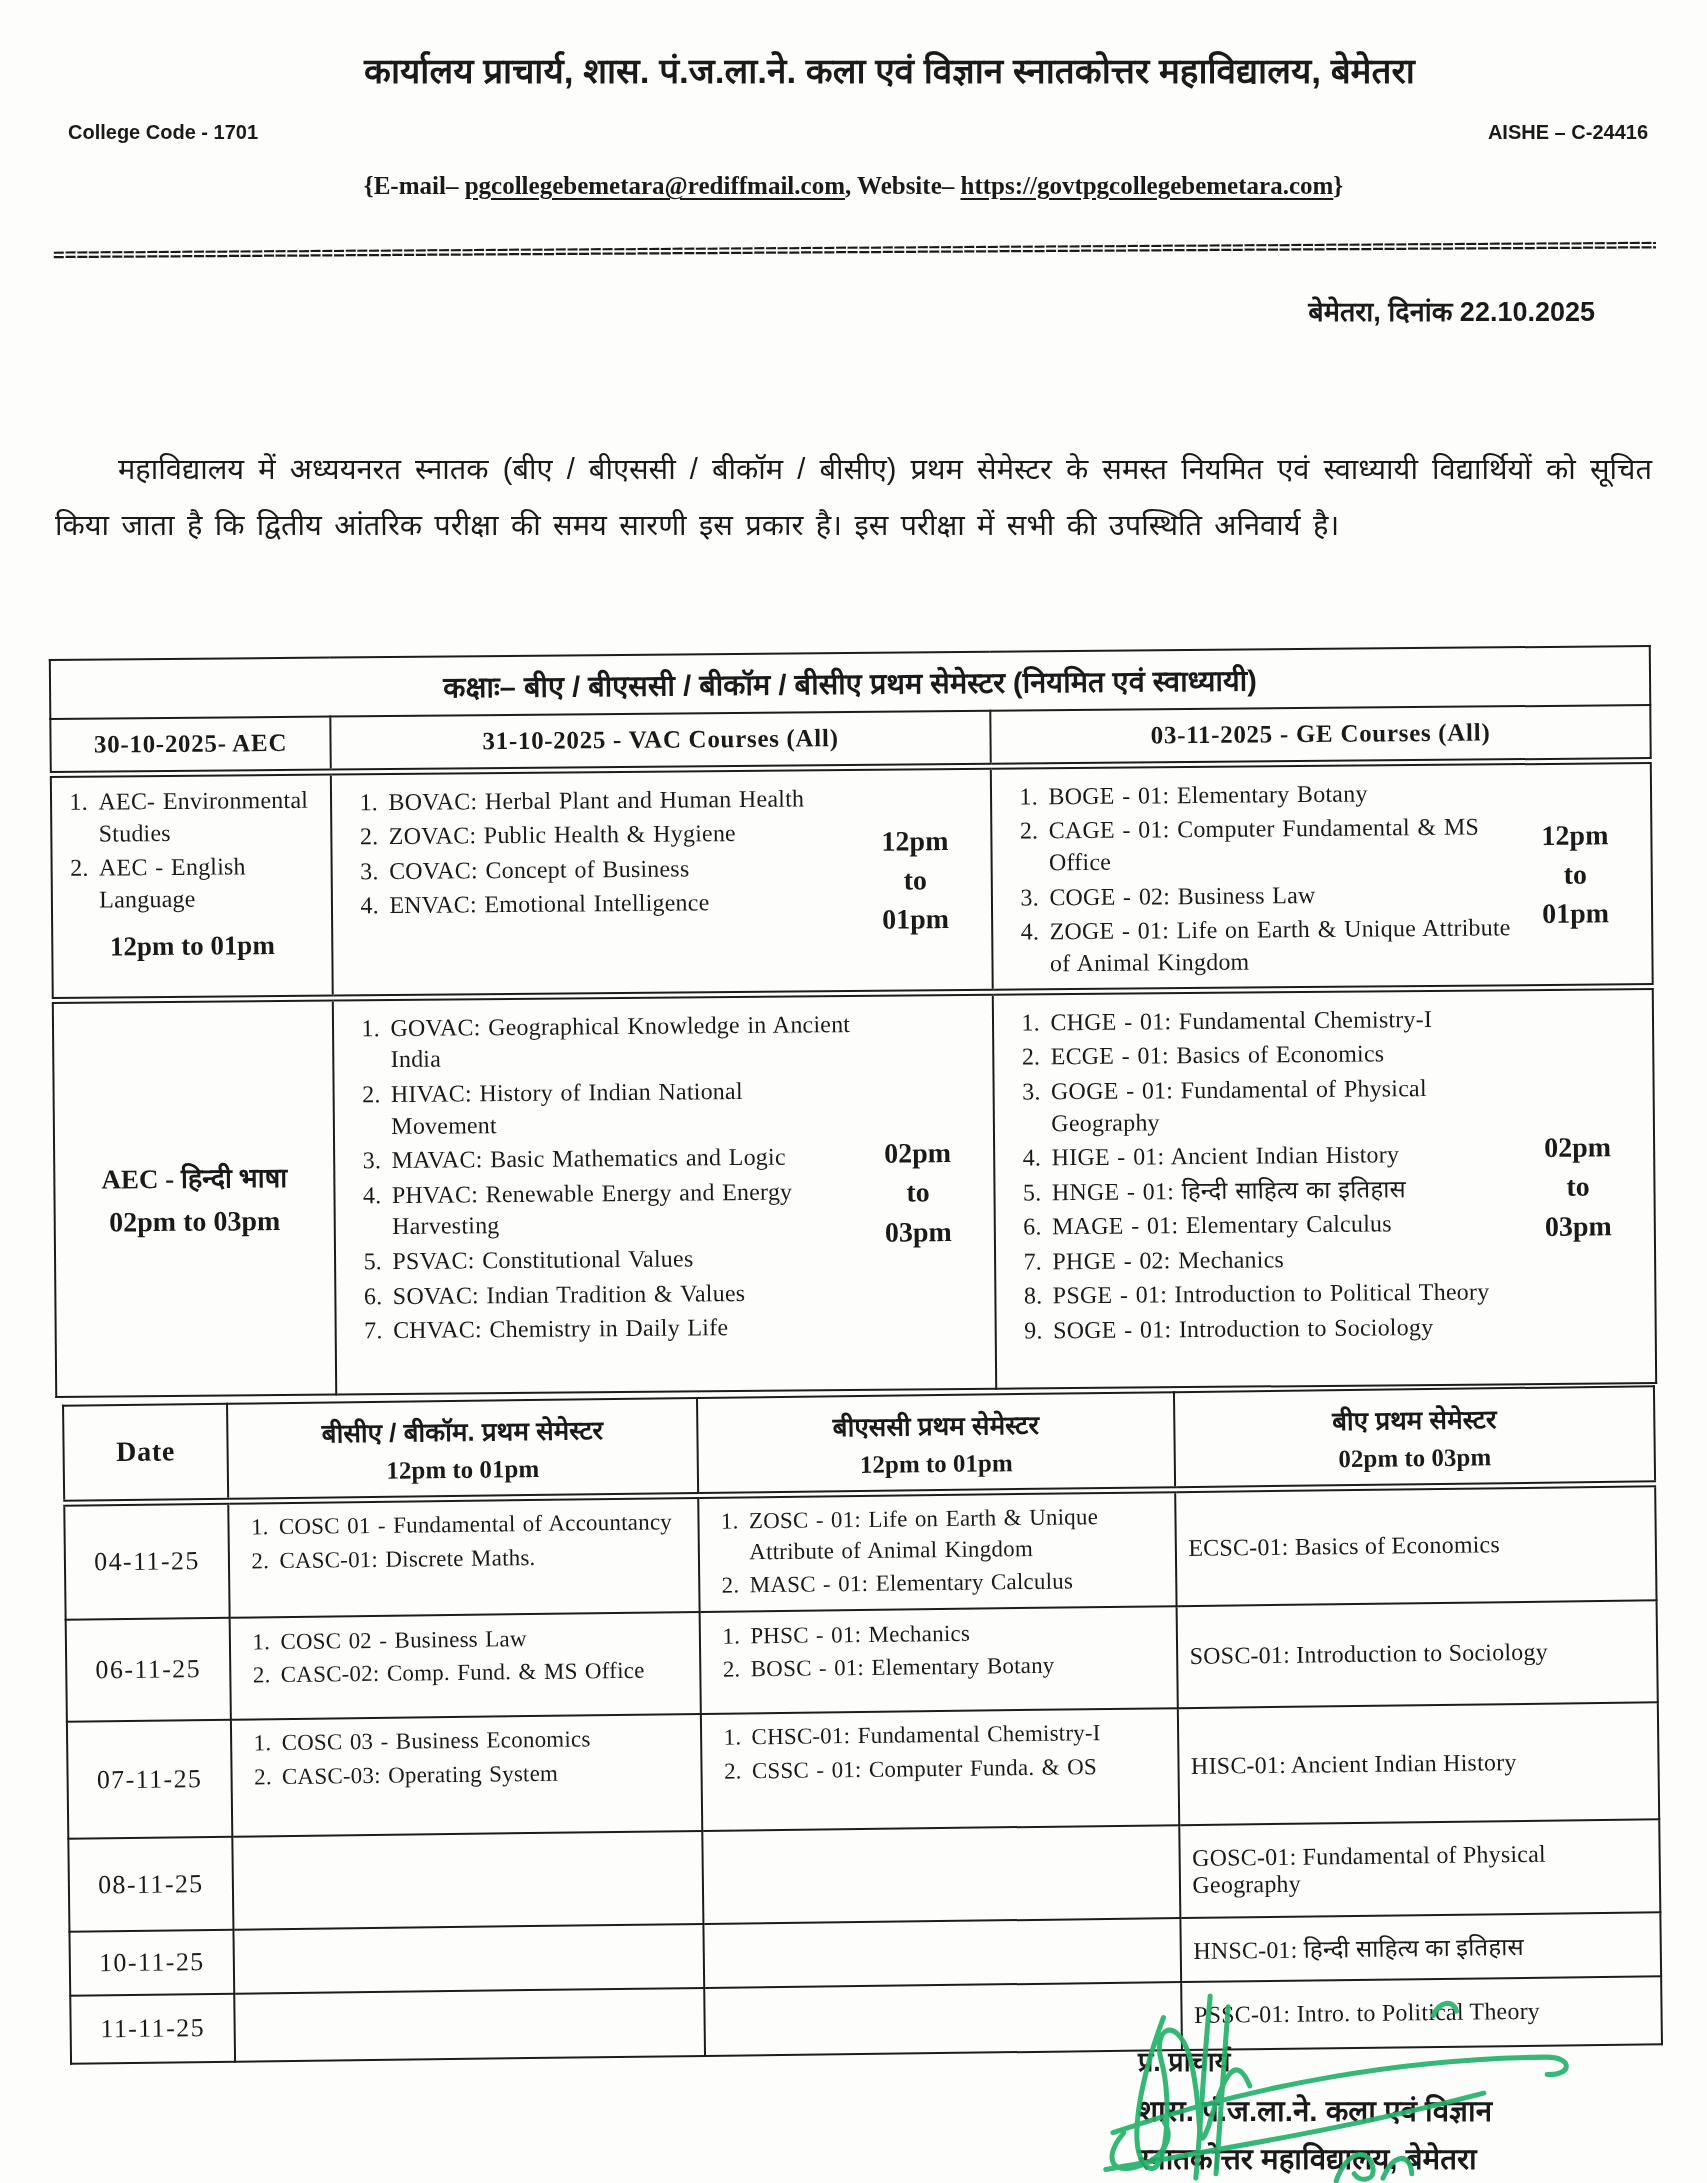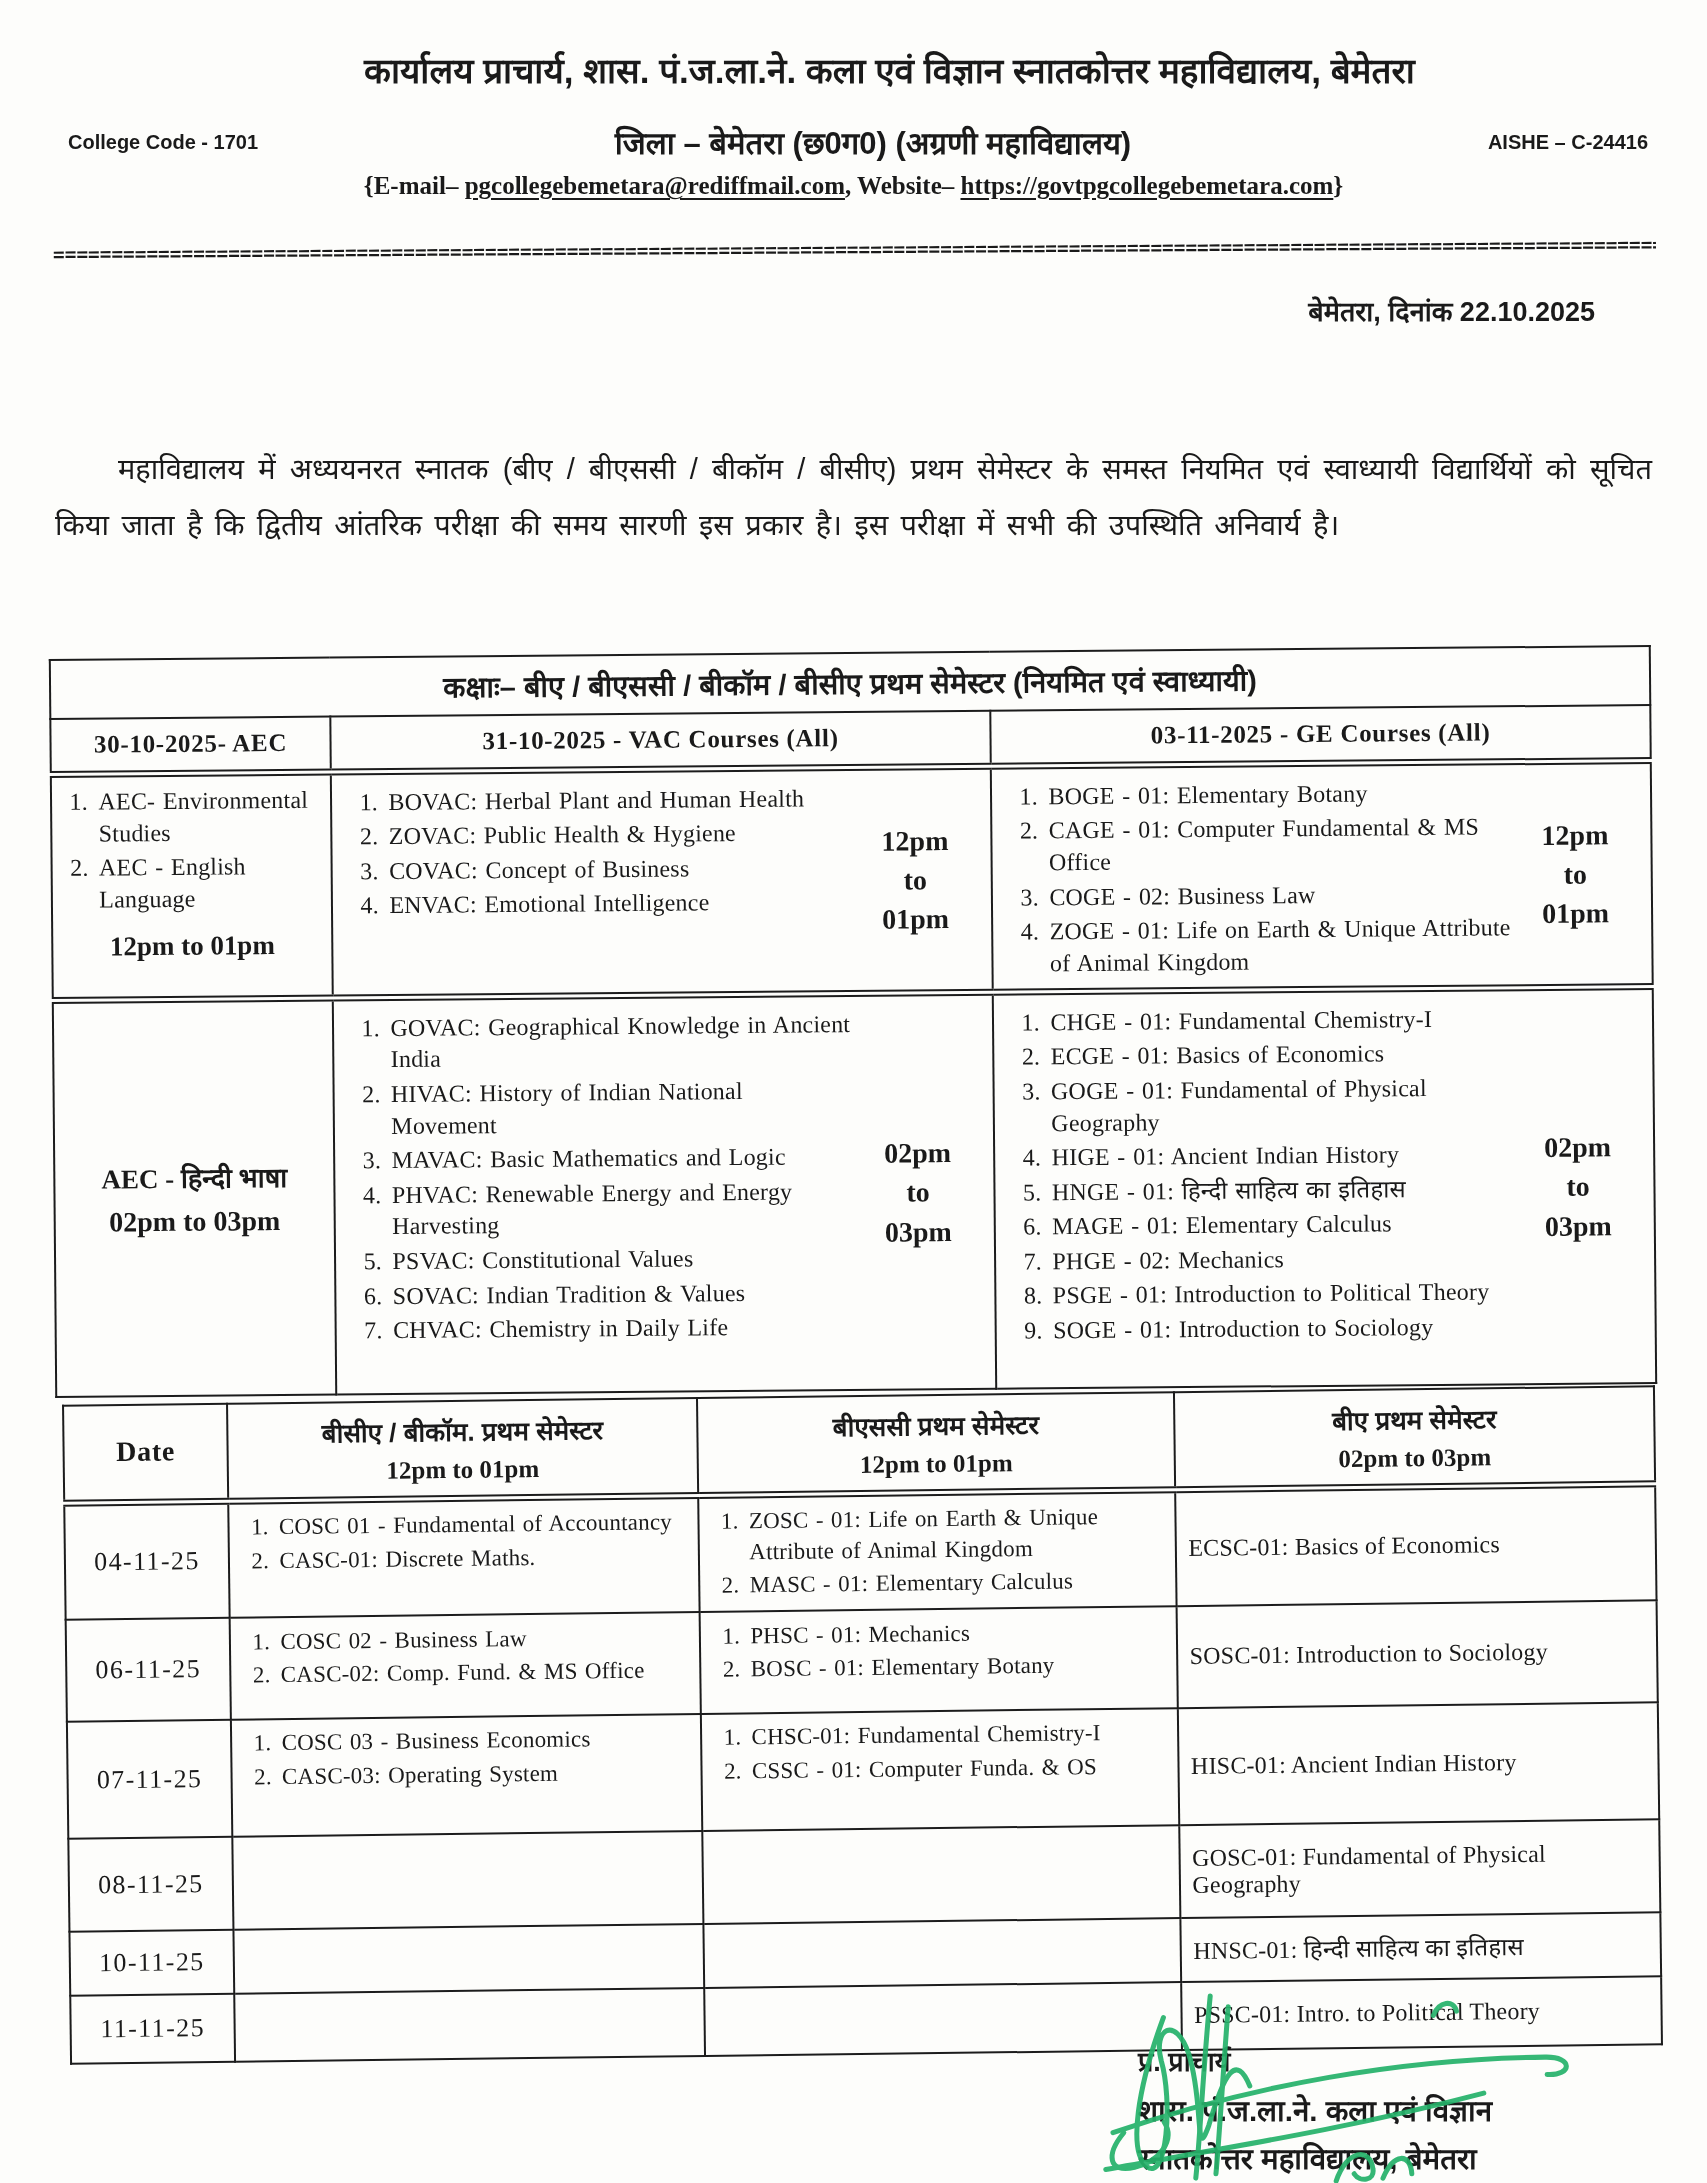--- a/index.html
+++ b/index.html
@@ -120,21 +120,20 @@
 </style>
 </head>
 <body>
 
 <div class="page">
 
   <div class="h-line1">कार्यालय प्राचार्य, शास. पं.ज.ला.ने. कला एवं विज्ञान स्नातकोत्तर महाविद्यालय, बेमेतरा</div>
 
   <div class="h-row2">
     <span class="college-code">College Code - 1701</span>
-    <span class="district">जिला – बेमेतरा (छ0ग0) (अग्रणी महाविद्यालय)</span>
     <span class="aishe">AISHE – C-24416</span>
   </div>
 
   <div class="contact"><span>{E-mail– </span><span class="u">pgcollegebemetara@rediffmail.com</span><span>, Website– </span><span class="u">https://govtpgcollegebemetara.com</span><span>}</span></div>
 
   <div class="sep">============================================================================================================================================</div>
 
   <div class="dateline">बेमेतरा, दिनांक 22.10.2025</div>
 
   <div class="intro"><span>महाविद्यालय में अध्ययनरत स्नातक (बीए / बीएससी / बीकॉम / बीसीए) प्रथम सेमेस्टर के समस्त नियमित एवं स्वाध्यायी विद्यार्थियों को सूचित किया जाता है कि </span><b>द्वितीय आंतरिक परीक्षा</b><span> की समय सारणी इस प्रकार है। इस परीक्षा में सभी की उपस्थिति अनिवार्य है।</span></div>

